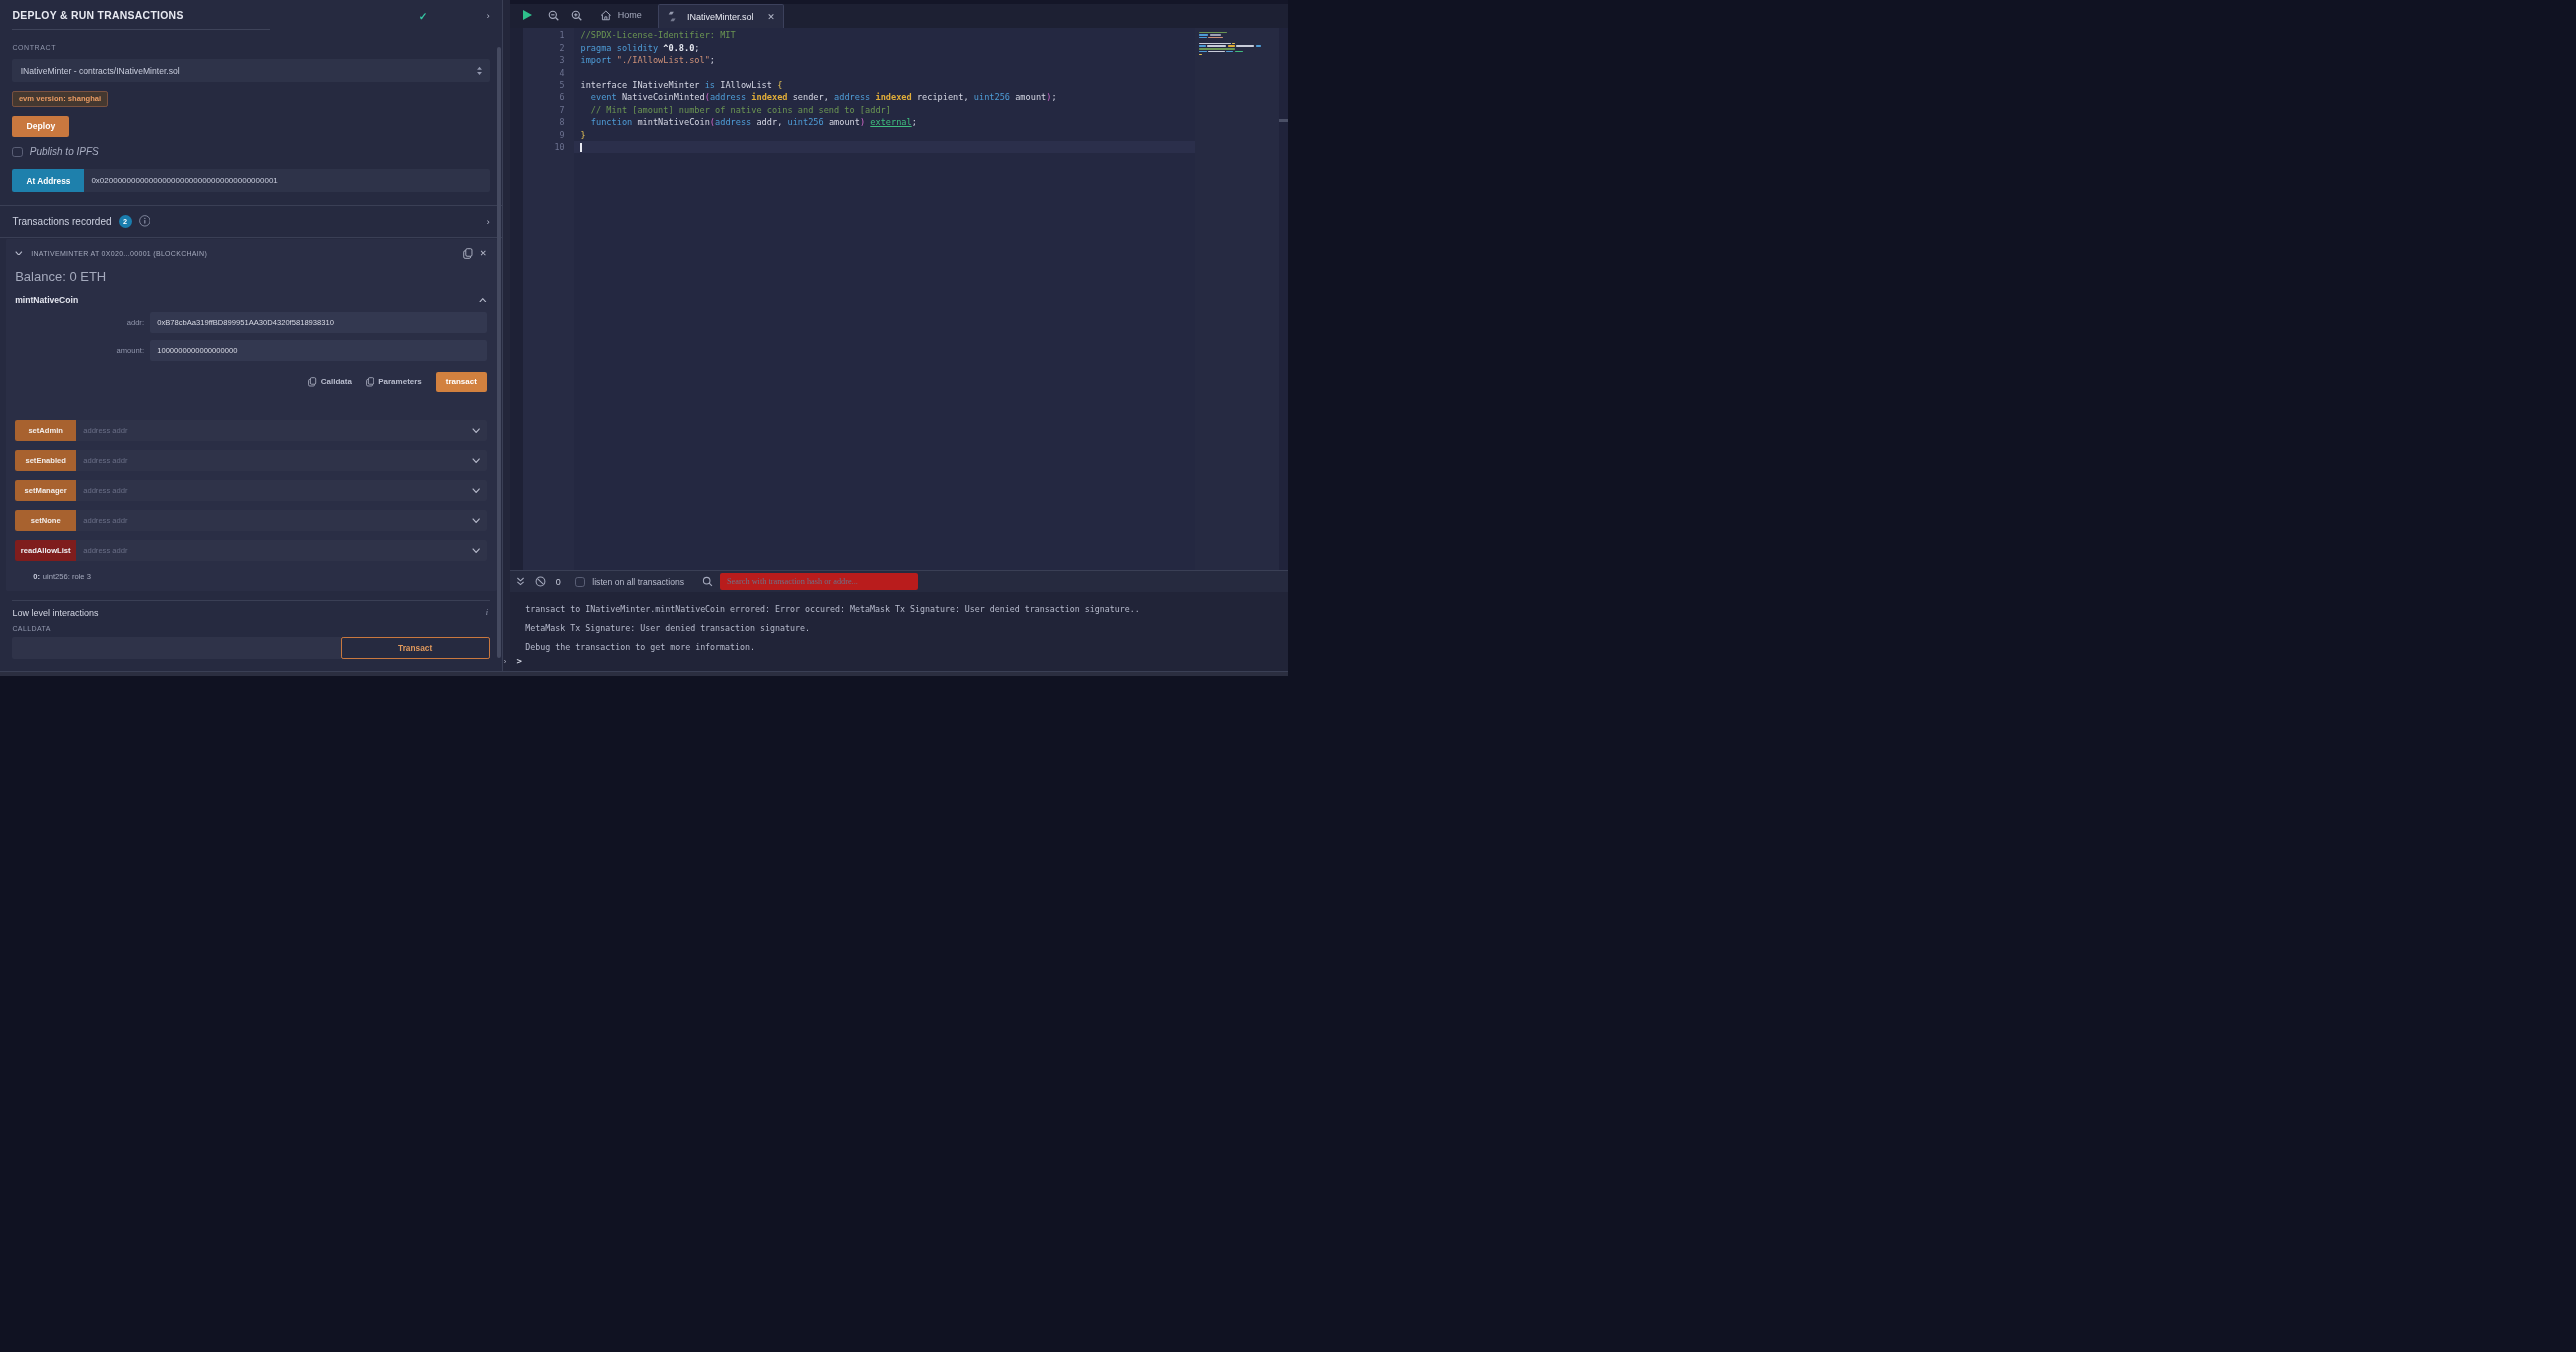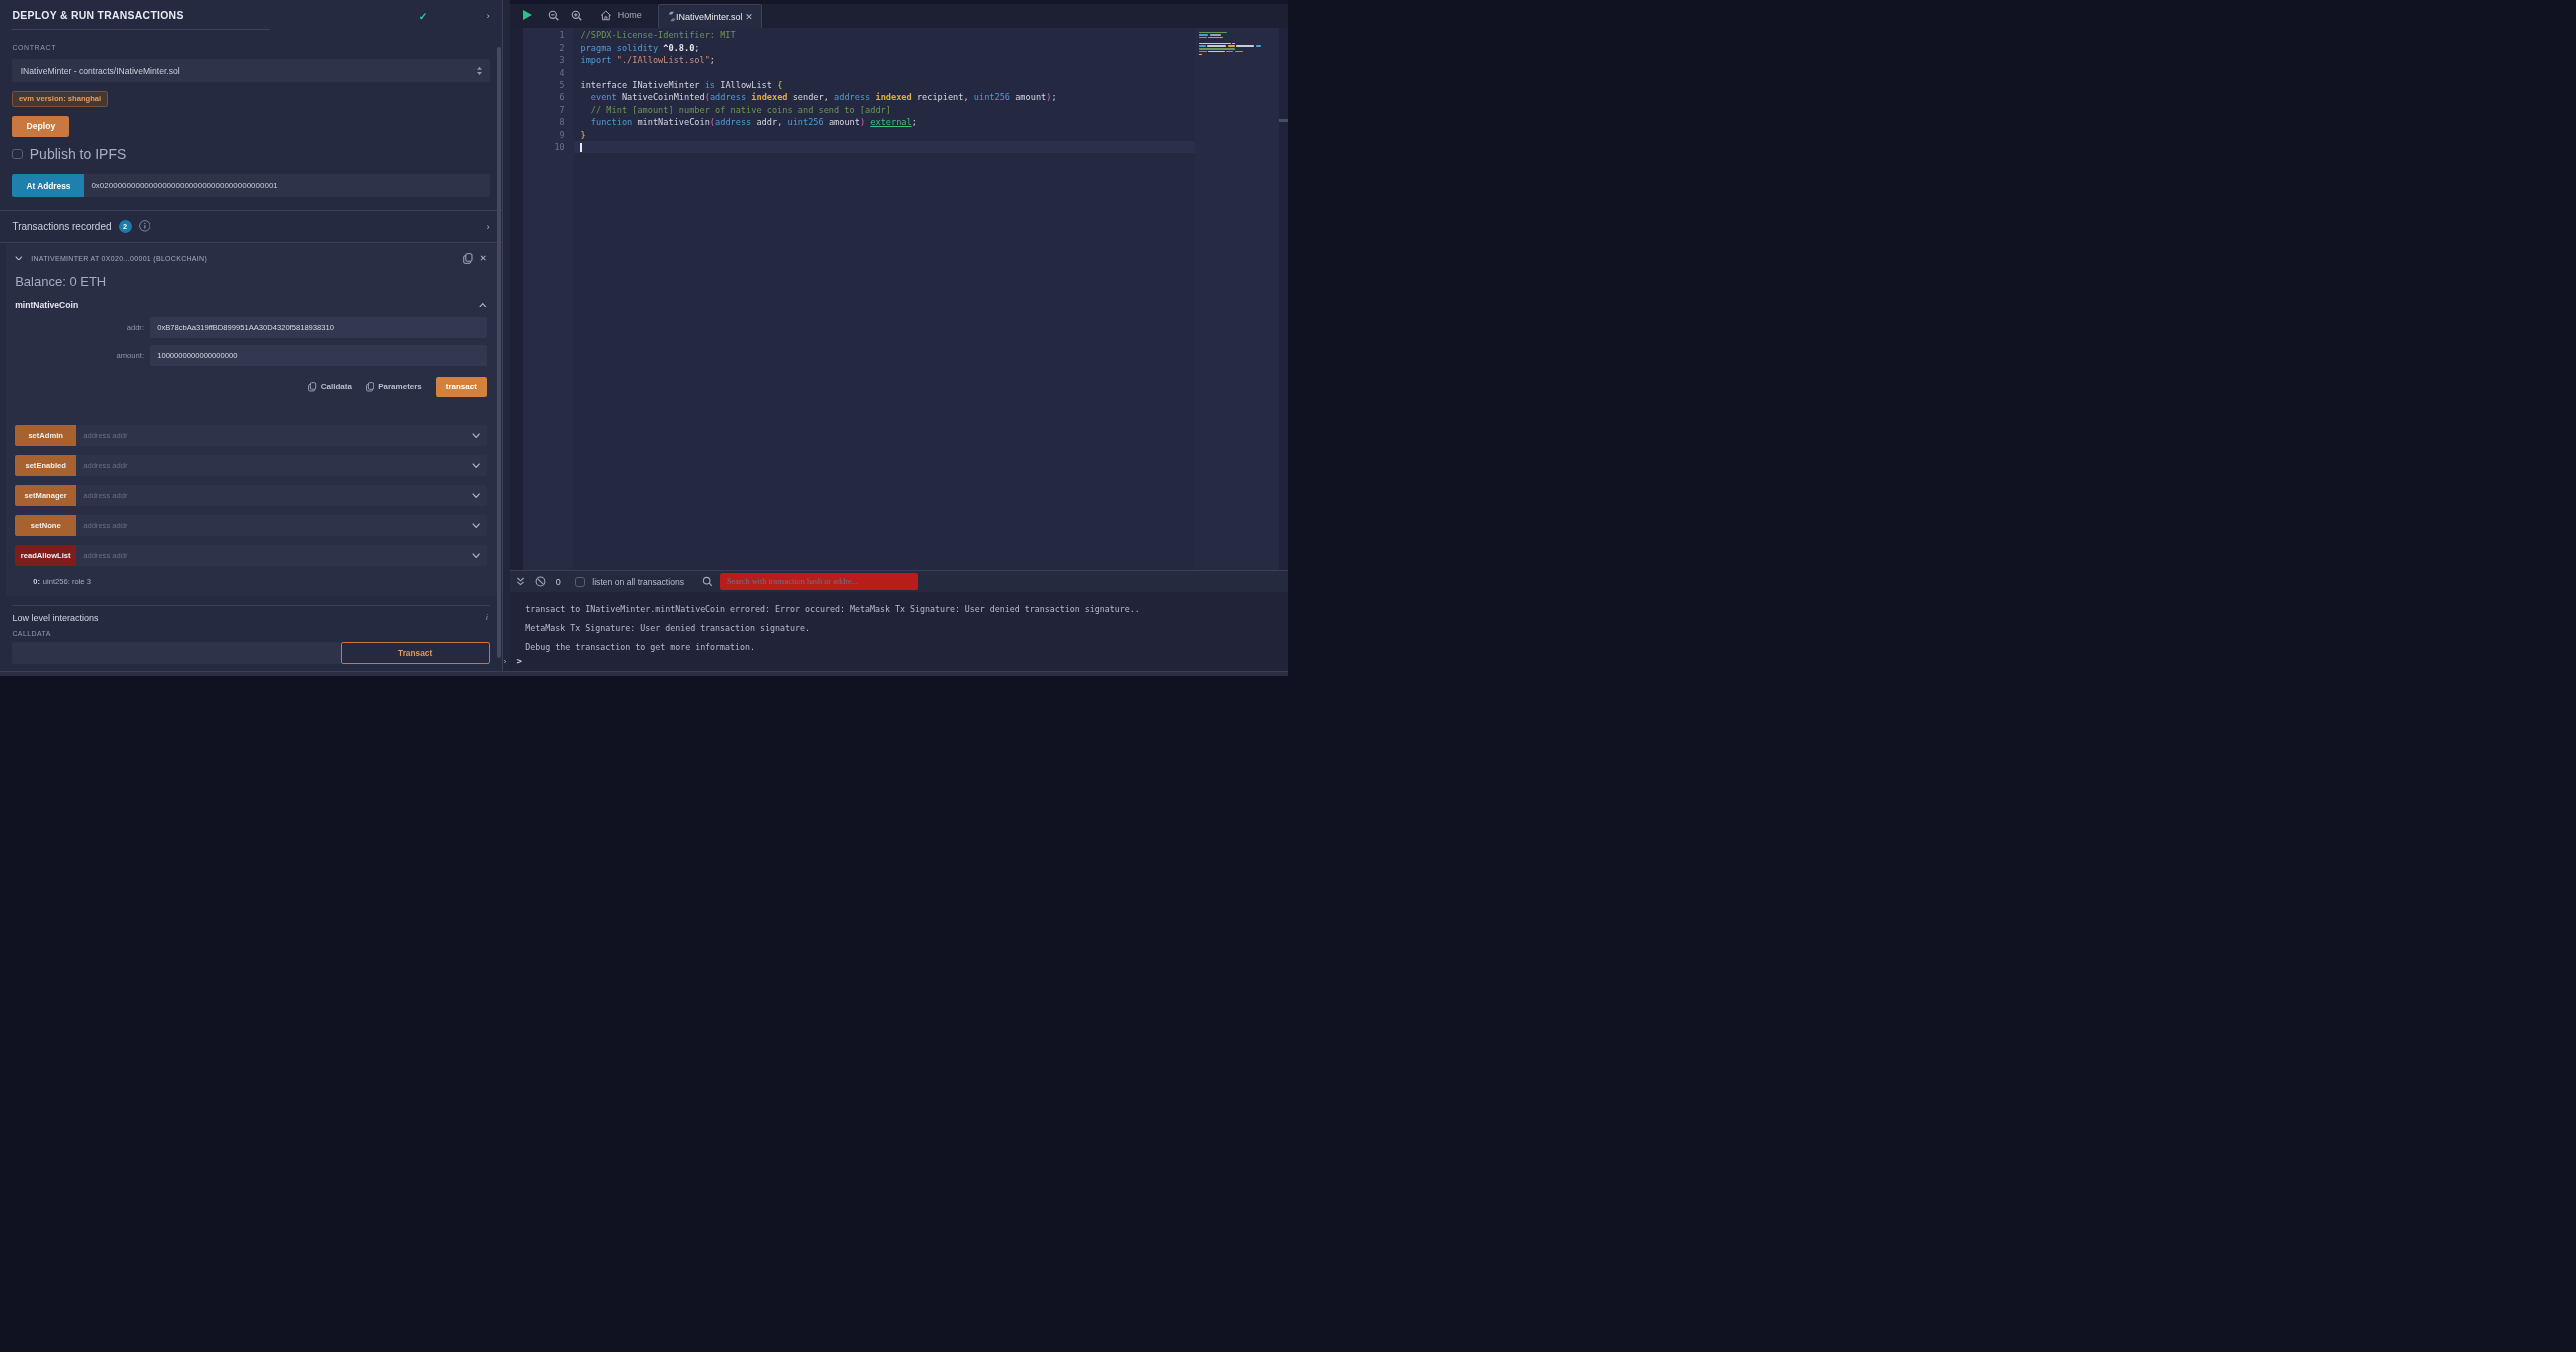--- a/index.html
+++ b/index.html
@@ -14,21 +14,21 @@
   .hdr-check { color:#35C5A2; font-size:10.4px; font-weight:700; margin-right:15px; }
   .hdr-chev  { color:#B6BACB; font-size:9.7px; }
   .panel-underline { margin:2.8px 0 0 12.4px; width:258px; border-bottom:0.7px solid #3E4359; }
   .sec-label { font-size:7px; color:#9298AE; letter-spacing:0.6px; margin:14px 12.4px 0 12.4px; }
   .select-box { display:flex; align-items:center; margin:8.3px 12.4px 0 12.4px; height:23.5px; background:#2E3349; border-radius:2.1px; padding:0 7px 0 8.3px; cursor:pointer; }
   .select-box .val { flex:1; font-size:8.6px; color:#C9CDDD; }
   .badge-evm { display:inline-block; margin:8.3px 0 0 12.4px; padding:2.8px 5.5px; font-size:7.6px; font-weight:700; color:#E89A62; background:#443830; border:0.7px solid #7A5240; border-radius:2.1px; }
   .btn-deploy { display:block; margin:8.3px 0 0 12.4px; width:57px; height:21px; background:#C9783F; border:none; border-radius:2.1px; color:#fff; font-size:8.6px; font-weight:700; cursor:pointer; font-family:inherit; }
   .row-publish { display:flex; align-items:center; gap:7px; margin:9.7px 0 0 12.4px; }
   .cbx { width:10.4px; height:10.4px; border:0.7px solid #5A5F76; border-radius:2.8px; background:transparent; cursor:pointer; flex-shrink:0; }
-  .row-publish span { font-size:14px; color:#A9AEC2; }
+  .row-publish span { font-size:10px; color:#A9AEC2;font-style:italic; }
   .row-ataddr { display:flex; margin:11.7px 12.4px 0 12.4px; height:23.5px; }
   .btn-ataddr { width:72px; background:#1E80AC; border:none; border-radius:2.1px 0 0 2.1px; color:#fff; font-size:8.3px; font-weight:700; cursor:pointer; font-family:inherit; flex-shrink:0; }
   .inp-ataddr { flex:1; background:#2E3349; border:none; border-radius:0 2.1px 2.1px 0; color:#C9CDDD; font-size:8px; padding:0 7px; outline:none; font-family:inherit; }
 
   .sec-recorded { margin-top:12.4px; border-top:0.7px solid #3A3F55; border-bottom:0.7px solid #3A3F55; padding:9px 12.4px; display:flex; align-items:center; gap:7px; }
   .sec-recorded .t { font-size:10px; color:#CDD1E0; }
   .badge-count { display:inline-flex; align-items:center; justify-content:center; min-width:13px; height:13px; border-radius:7px; background:#1A7DAE; color:#fff; font-size:7.3px; font-weight:700; }
   .icon-info, .icon-sm { color:#9298AE; }
   .sec-recorded .spacer { flex:1; }
 
@@ -73,21 +73,21 @@
   .divider { position:relative; width:8.3px; height:100%; background:#23263A; border-left:0.7px solid #3A3F55; flex-shrink:0; }
   .divider .chev { position:absolute; bottom:5.5px; left:0.7px; color:#B6BACB; font-size:7.6px; cursor:pointer; }
 
   
   .main { display:flex; flex-direction:column; flex:1; min-width:0; }
   .tabbar { position:relative; height:28px; background:#1D2033; display:flex; align-items:center; padding-left:11px; flex-shrink:0; }
   .tabbar::before { content:""; position:absolute; top:0; left:0; right:0; height:3.5px; background:#141628; }
   .play { width:0; height:0; border-top:5.5px solid transparent; border-bottom:5.5px solid transparent; border-left:9.7px solid #2EC08B; margin:2.8px 11px 0 1.4px; cursor:pointer; }
   .tb-ic { margin:2.8px 5.5px 0 5.5px; cursor:pointer; display:flex; color:#A6ABBE; }
   .tab-home { display:flex; align-items:center; gap:5.5px; margin:2.8px 7px 0 12.4px; color:#A6ABBE; font-size:9px; cursor:pointer; }
-  .tab-active { display:flex; align-items:center; gap:0; align-self:flex-end; height:24px; margin-left:9.7px; padding:0 8.3px; background:#272B42; border:0.7px solid #3C415C; border-bottom:none; border-radius:2.1px 2.1px 0 0; cursor:pointer; }
+  .tab-active { display:flex; align-items:center; gap:11px; align-self:flex-end; height:24px; margin-left:9.7px; padding:0 8.3px; background:#272B42; border:0.7px solid #3C415C; border-bottom:none; border-radius:2.1px 2.1px 0 0; cursor:pointer; }
   .tab-active .name { color:#E8EAF2; font-size:9px; }
   .tab-active .x { color:#B6BACB; font-size:9px; margin-left:2.8px; cursor:pointer; }
 
   .editor { position:relative; display:flex; flex:1; min-height:0; background:#202339; }
   .editor-text { position:relative; width:685px; background:#242841; overflow:hidden; flex-shrink:0; }
   .editor-text::before { content:""; position:absolute; left:0; top:0; bottom:0; width:13px; background:#1E2136; }
   .editor-text::after  { content:""; position:absolute; left:13px; top:0; bottom:0; width:51px; background:#272B44; }
   .code-lines { position:relative; z-index:2; padding-top:1.4px; font-family:"DejaVu Sans Mono", monospace; font-size:8.6px; }
   .line { display:flex; height:12.4px; line-height:12.4px; }
   .ln { width:64px; padding-right:9.7px; text-align:right; color:#6C7290; flex-shrink:0; font-size:8.3px; }

